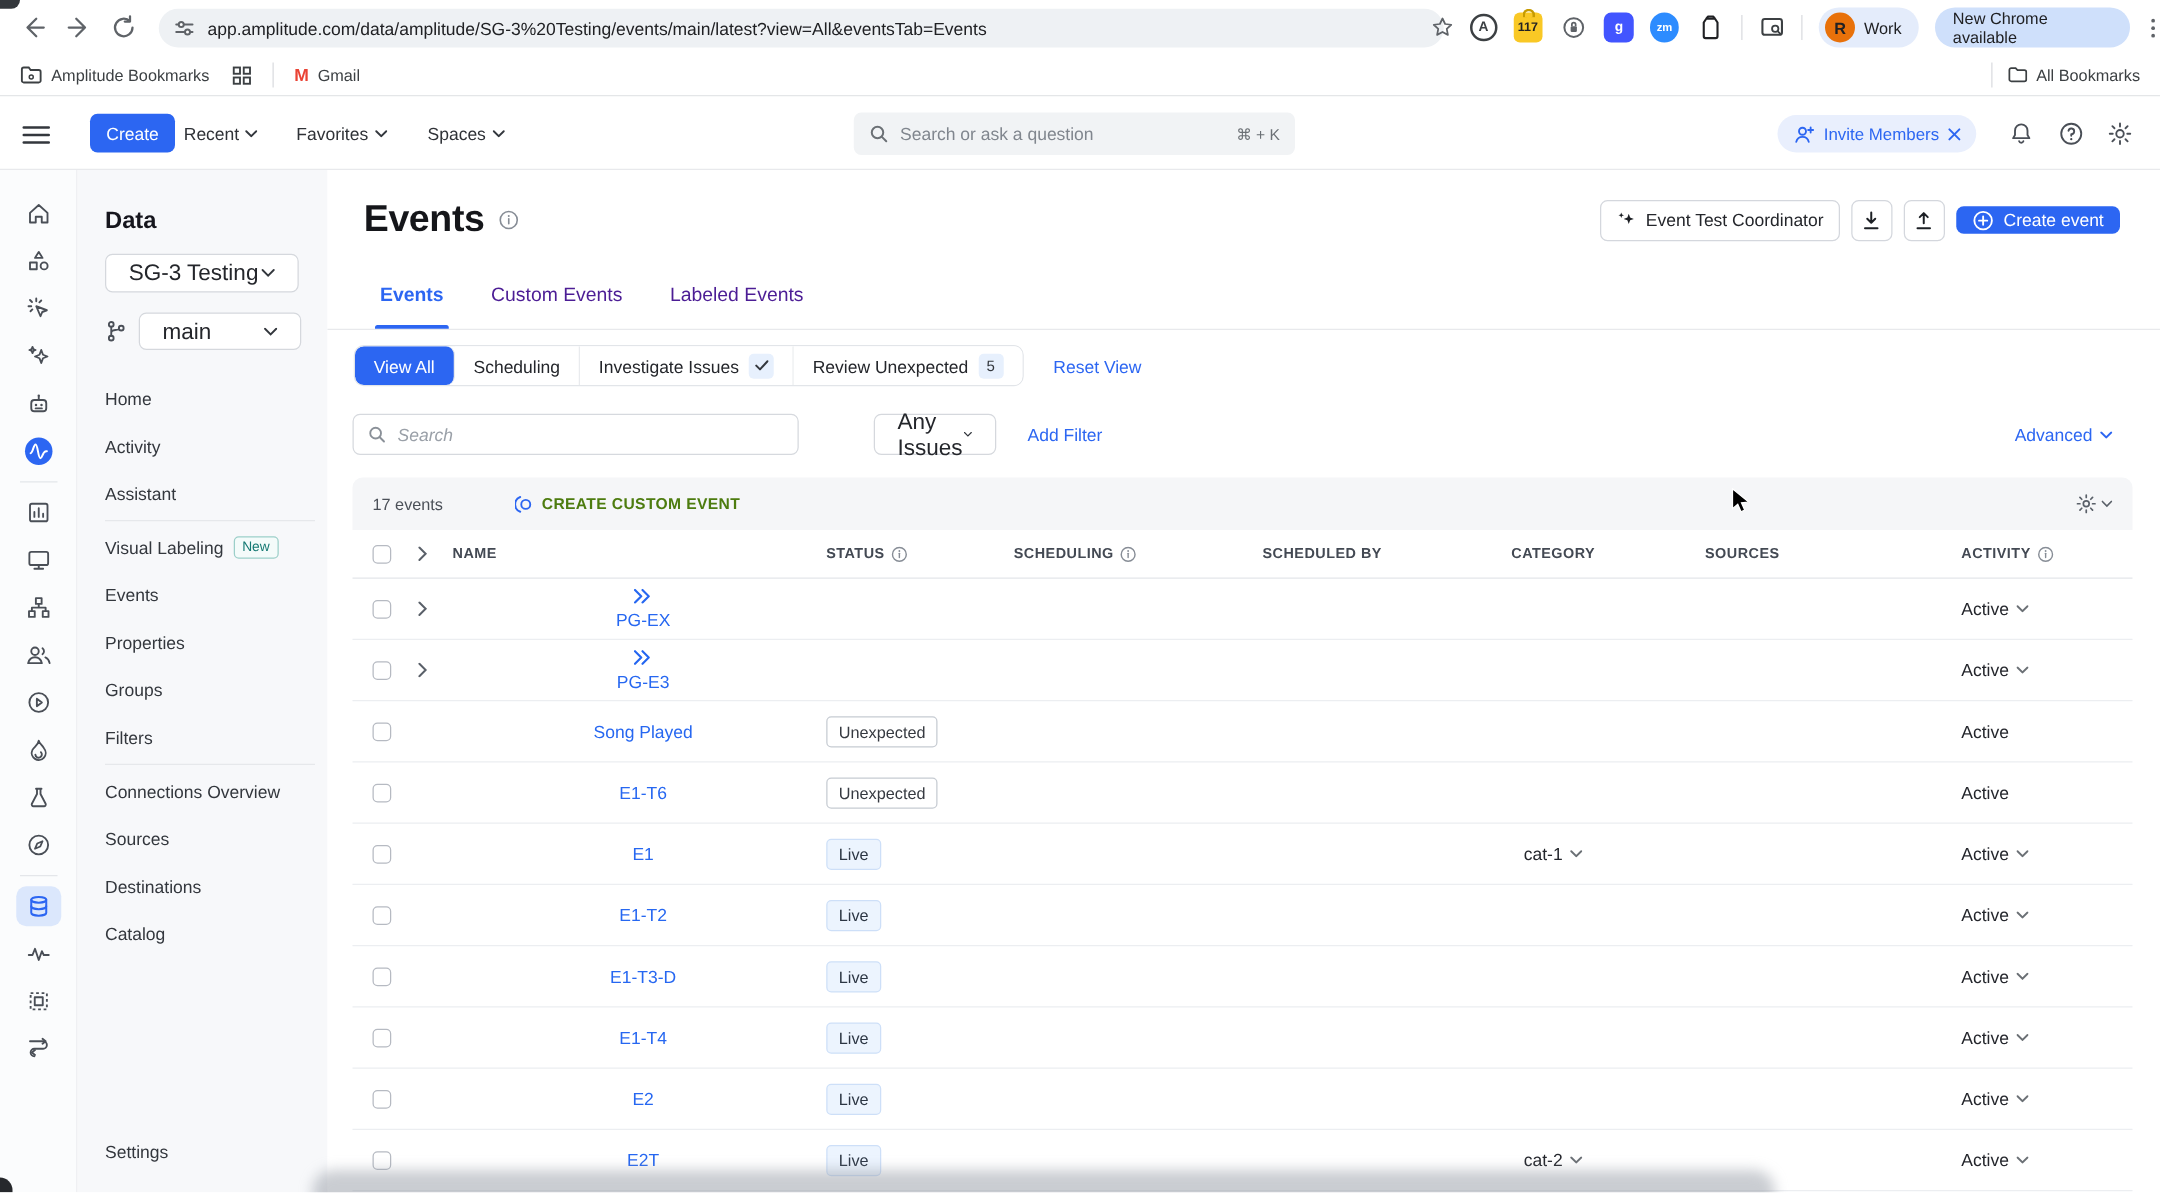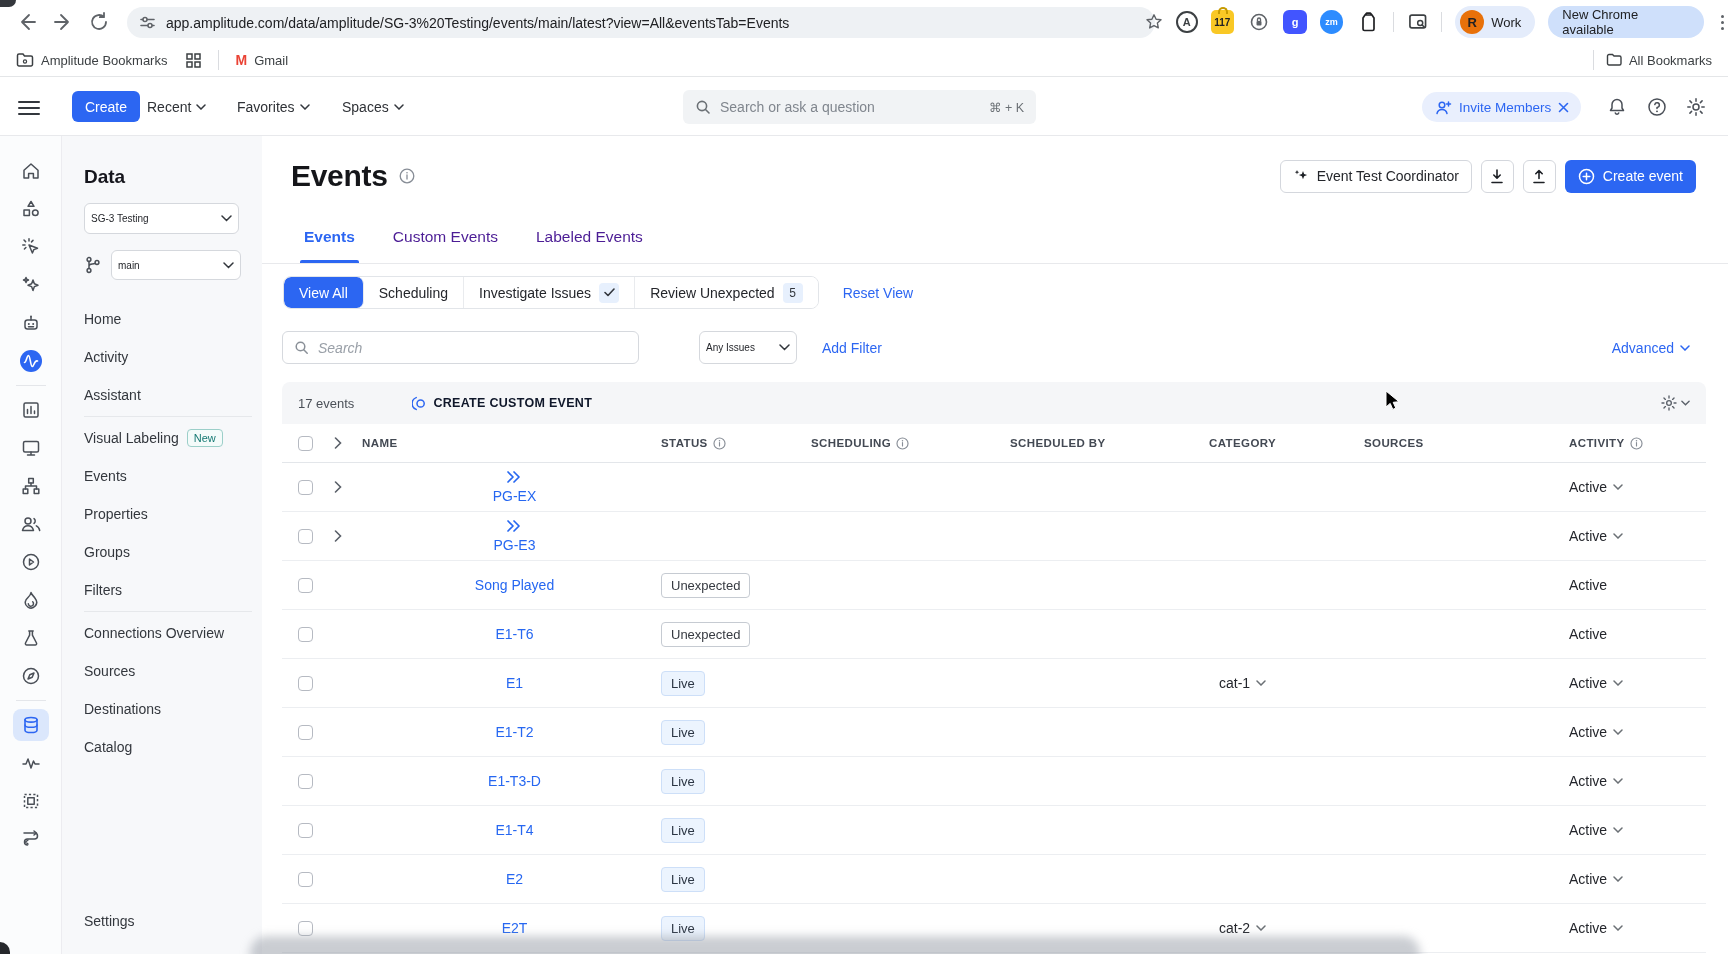--- a/index.html
+++ b/index.html
@@ -52,39 +52,39 @@
 
   
   .rail { position:absolute; top:136px; left:0; bottom:0; width:62px; background:#fbfcfd; border-right:1px solid #ececf0; display:flex; flex-direction:column; align-items:center; padding-top:16px; }
   .rail-item { height:38px; display:flex; align-items:center; justify-content:center; width:100%; cursor:pointer; }
   .rail-div { width:30px; height:1px; background:#e4e6ea; margin:5px 0; }
   .rail-sel { width:36px; height:32px; background:#dbe7fc; border-radius:8px; display:flex; align-items:center; justify-content:center; }
 
   
   .side-panel { position:absolute; top:136px; left:62px; bottom:0; width:200px; background:#f7f8fa; padding:30px 0 0 22px; }
   .panel-title { font-size:19px; font-weight:bold; color:#16161d; }
-  .select { background:#fff; border:1px solid #d5d8dd; border-radius:6px; height:31px; display:flex; align-items:center; justify-content:space-between; padding:0 6px; font-size:10px; color:#24262b; cursor:pointer; }
+  .select { background:#fff; border:1px solid #d5d8dd; border-radius:6px; height:31px; display:flex; align-items:center; justify-content:space-between; padding:0 18px; font-size:18px; color:#24262b; cursor:pointer; }
   .proj-select { width:155px; margin-top:15px; }
   .branch-row { display:flex; align-items:center; gap:9px; margin-top:16px; }
   .branch-row .select { width:130px; height:30px; }
   .side-nav { margin-top:20px; }
   .nav-item { height:38px; display:flex; align-items:center; gap:8px; font-size:14px; color:#33373d; cursor:pointer; }
   .nav-div { width:168px; height:1px; background:#e6e8eb; margin:2px 0; }
   .new-badge { border:1px solid #9ccfc9; color:#157973; background:#f4fbfa; font-size:11px; border-radius:4px; padding:2px 6px; }
   .settings { position:absolute; bottom:14px; left:22px; height:38px; display:flex; align-items:center; font-size:14px; color:#33373d; cursor:pointer; }
 
   
   .main { position:absolute; top:136px; left:262px; right:0; bottom:0; background:#fff; }
   .main-hdr { position:absolute; top:22px; left:29px; right:32px; height:36px; display:flex; align-items:center; }
   .page-title { font-size:30px; font-weight:600; color:#15161a; letter-spacing:-.3px; }
   .info-ic { color:#878d96; margin-left:11px; }
   .hdr-actions { margin-left:auto; display:flex; align-items:center; gap:9px; }
   .btn-w { height:33px; border:1px solid #d4d7dd; background:#fff; border-radius:6px; display:flex; align-items:center; gap:8px; padding:0 12px; font-size:14px; color:#24262b; cursor:pointer; }
   .btn-sq { width:33px; padding:0; justify-content:center; }
-  .btn-b { height:33px; background:#2c66f2; border:none; border-radius:6px; display:flex; align-items:center; gap:8px; padding:0 13px; font-size:14px; color:#fff; cursor:pointer; }
+  .btn-b { height:22px; background:#2c66f2; border:none; border-radius:6px; display:flex; align-items:center; gap:8px; padding:0 13px; font-size:14px; color:#fff; cursor:pointer; }
 
   .tabs { position:absolute; top:76px; left:0; right:0; height:52px; border-bottom:1px solid #e8e9ec; display:flex; align-items:flex-end; gap:38px; padding-left:42px; }
   .tab { font-size:15.5px; color:#4c1d95; padding-bottom:17px; position:relative; cursor:pointer; }
   .tab.active { color:#2c66f2; font-weight:bold; }
   .tab.active::after { content:""; position:absolute; left:-4px; right:-4px; bottom:0; height:3px; background:#2c66f2; border-radius:2px 2px 0 0; }
 
   .views-row { position:absolute; top:140px; left:21px; display:flex; align-items:center; }
   .seg-group { display:flex; border:1px solid #e2e5e9; border-radius:8px; background:#fff; overflow:hidden; height:33px; }
   .seg { display:flex; align-items:center; gap:8px; padding:0 15px; font-size:14px; color:#24262b; border-right:1px solid #e9ebee; cursor:pointer; background:#fff; }
   .seg:last-child { border-right:none; }
@@ -96,21 +96,21 @@
   .search-box { width:357px; height:33px; border:1px solid #d6d9de; border-radius:6px; display:flex; align-items:center; gap:9px; padding:0 11px; color:#9aa0a8; }
   .search-box input { border:none; outline:none; flex:1; font-size:14px; font-style:italic; color:#3c4147; background:transparent; font-family:"Liberation Sans",sans-serif; }
   .search-box input::placeholder { color:#9aa0a8; }
   .status-select { width:98px; margin-left:60px; height:33px; }
   .add-filter { margin-left:25px; color:#2c66f2; font-size:14px; cursor:pointer; }
   .advanced { margin-left:auto; color:#2c66f2; font-size:14px; display:flex; align-items:center; gap:6px; cursor:pointer; }
 
   .table-wrap { position:absolute; top:246px; left:20px; right:22px; bottom:0; }
   .tbl-toolbar { height:42px; background:#f5f6f8; border-radius:8px 8px 0 0; display:flex; align-items:center; padding:0 16px; }
   .evt-count { font-size:13px; color:#4b5058; }
-  .cce-link { margin-left:24px; display:flex; align-items:center; gap:6px; color:#0f172a; font-size:12.5px; font-weight:bold; letter-spacing:.3px; cursor:pointer;padding-left:34px; }
+  .cce-link { margin-left:24px; display:flex; align-items:center; gap:6px; color:#4d7c0f; font-size:12.5px; font-weight:bold; letter-spacing:.3px; cursor:pointer;padding-left:34px; }
   .tbl-gear { margin-left:auto; display:flex; align-items:center; gap:3px; color:#5a6069; cursor:pointer; }
 
   .grid-row { display:grid; grid-template-columns:36px 28px 299px 150px 199px 199px 155px 205px 121px; align-items:center; padding-left:16px; }
   .tbl-head { height:39px; border-bottom:1px solid #e3e6ea; font-size:11.5px; font-weight:bold; color:#434953; letter-spacing:.4px; }
   .th { display:flex; align-items:center; gap:5px; text-transform:uppercase; }
   .tbl-row { height:49px; border-bottom:1px solid #eceef1; }
   .checkbox { width:15px; height:15px; border:1.5px solid #b6bac2; border-radius:4px; background:#fff; cursor:pointer; }
   .chev { color:#5a6069; cursor:pointer; }
   .name-cell { display:flex; align-items:center; gap:5px; padding-left:6px;flex-direction:column; }
   .evt-link { color:#2667f1; font-size:14px; text-decoration:none; cursor:pointer; }

